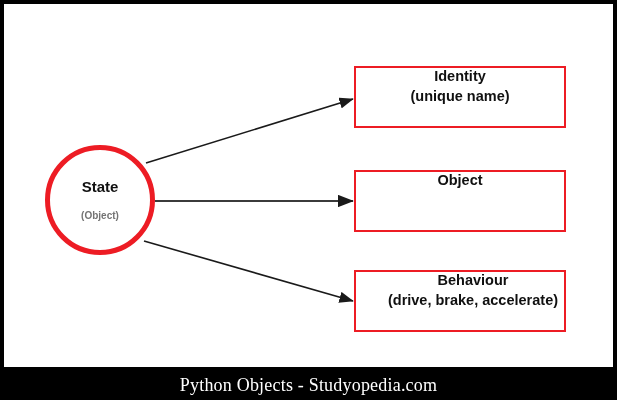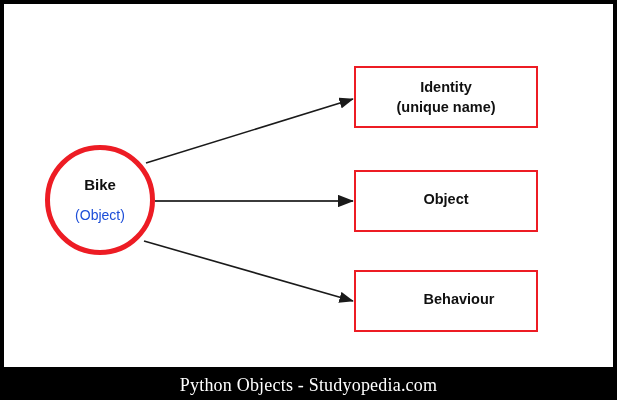--- a/index.html
+++ b/index.html
@@ -52,37 +52,36 @@
     justify-content: center;
   }
   .object-title {
     font-size: 15px;
     font-weight: bold;
     color: #101010;
     line-height: 1.1;
     margin-bottom: 14px;
   }
   .object-sub {
-    font-size: 14px;
-    font-weight: normal;
-    color: #1d4ed8;
+    font-size: 10px;
+    font-weight: bold;
+    color: #737373;
     line-height: 1.1;
   }
   .attr-box {
     position: absolute;
     left: 350px;
-    width: 184px;
+    width: 212px;
     height: 62px;
     border: 2px solid #ED1C24;
     background: #ffffff;
     box-sizing: border-box;
     display: flex;
     flex-direction: column;
     align-items: center;
-    justify-content: center;
     overflow: hidden;
     white-space: nowrap;
   }
   #box-identity  { top: 62px; }
   #box-state     { top: 166px; }
   #box-behaviour { top: 266px; padding-left: 26px; }
   .attr-title {
     font-size: 14.5px;
     font-weight: bold;
     color: #101010;
@@ -126,35 +125,36 @@
         <marker id="arrowhead" markerWidth="9" markerHeight="7" refX="8.5" refY="3.5" orient="auto">
           <polygon points="0 0, 9 3.5, 0 7" fill="#1a1a1a"></polygon>
         </marker>
       </defs>
       <line x1="142" y1="159" x2="349" y2="95" stroke="#1a1a1a" stroke-width="1.6" marker-end="url(#arrowhead)"></line>
       <line x1="151" y1="197" x2="349" y2="197" stroke="#3b3b3b" stroke-width="1.8" marker-end="url(#arrowhead)"></line>
       <line x1="140" y1="237" x2="349" y2="297" stroke="#1a1a1a" stroke-width="1.6" marker-end="url(#arrowhead)"></line>
     </svg>
 
     <div class="object-circle">
-      <div class="object-title">Bike</div>
+      <div class="object-title">State</div>
       <div class="object-sub">(Object)</div>
     </div>
 
     <div class="attr-box" id="box-identity">
       <div class="attr-title">Identity</div>
       <div class="attr-sub">(unique name)</div>
     </div>
 
     <div class="attr-box" id="box-state">
       <div class="attr-title">Object</div>
     </div>
 
     <div class="attr-box" id="box-behaviour">
       <div class="attr-title">Behaviour</div>
+      <div class="attr-sub">(drive, brake, accelerate)</div>
     </div>
 
   </div>
 
   <div id="caption-bar">
     <span id="caption-text">Python Objects - Studyopedia.com</span>
   </div>
 
 </div>
 

